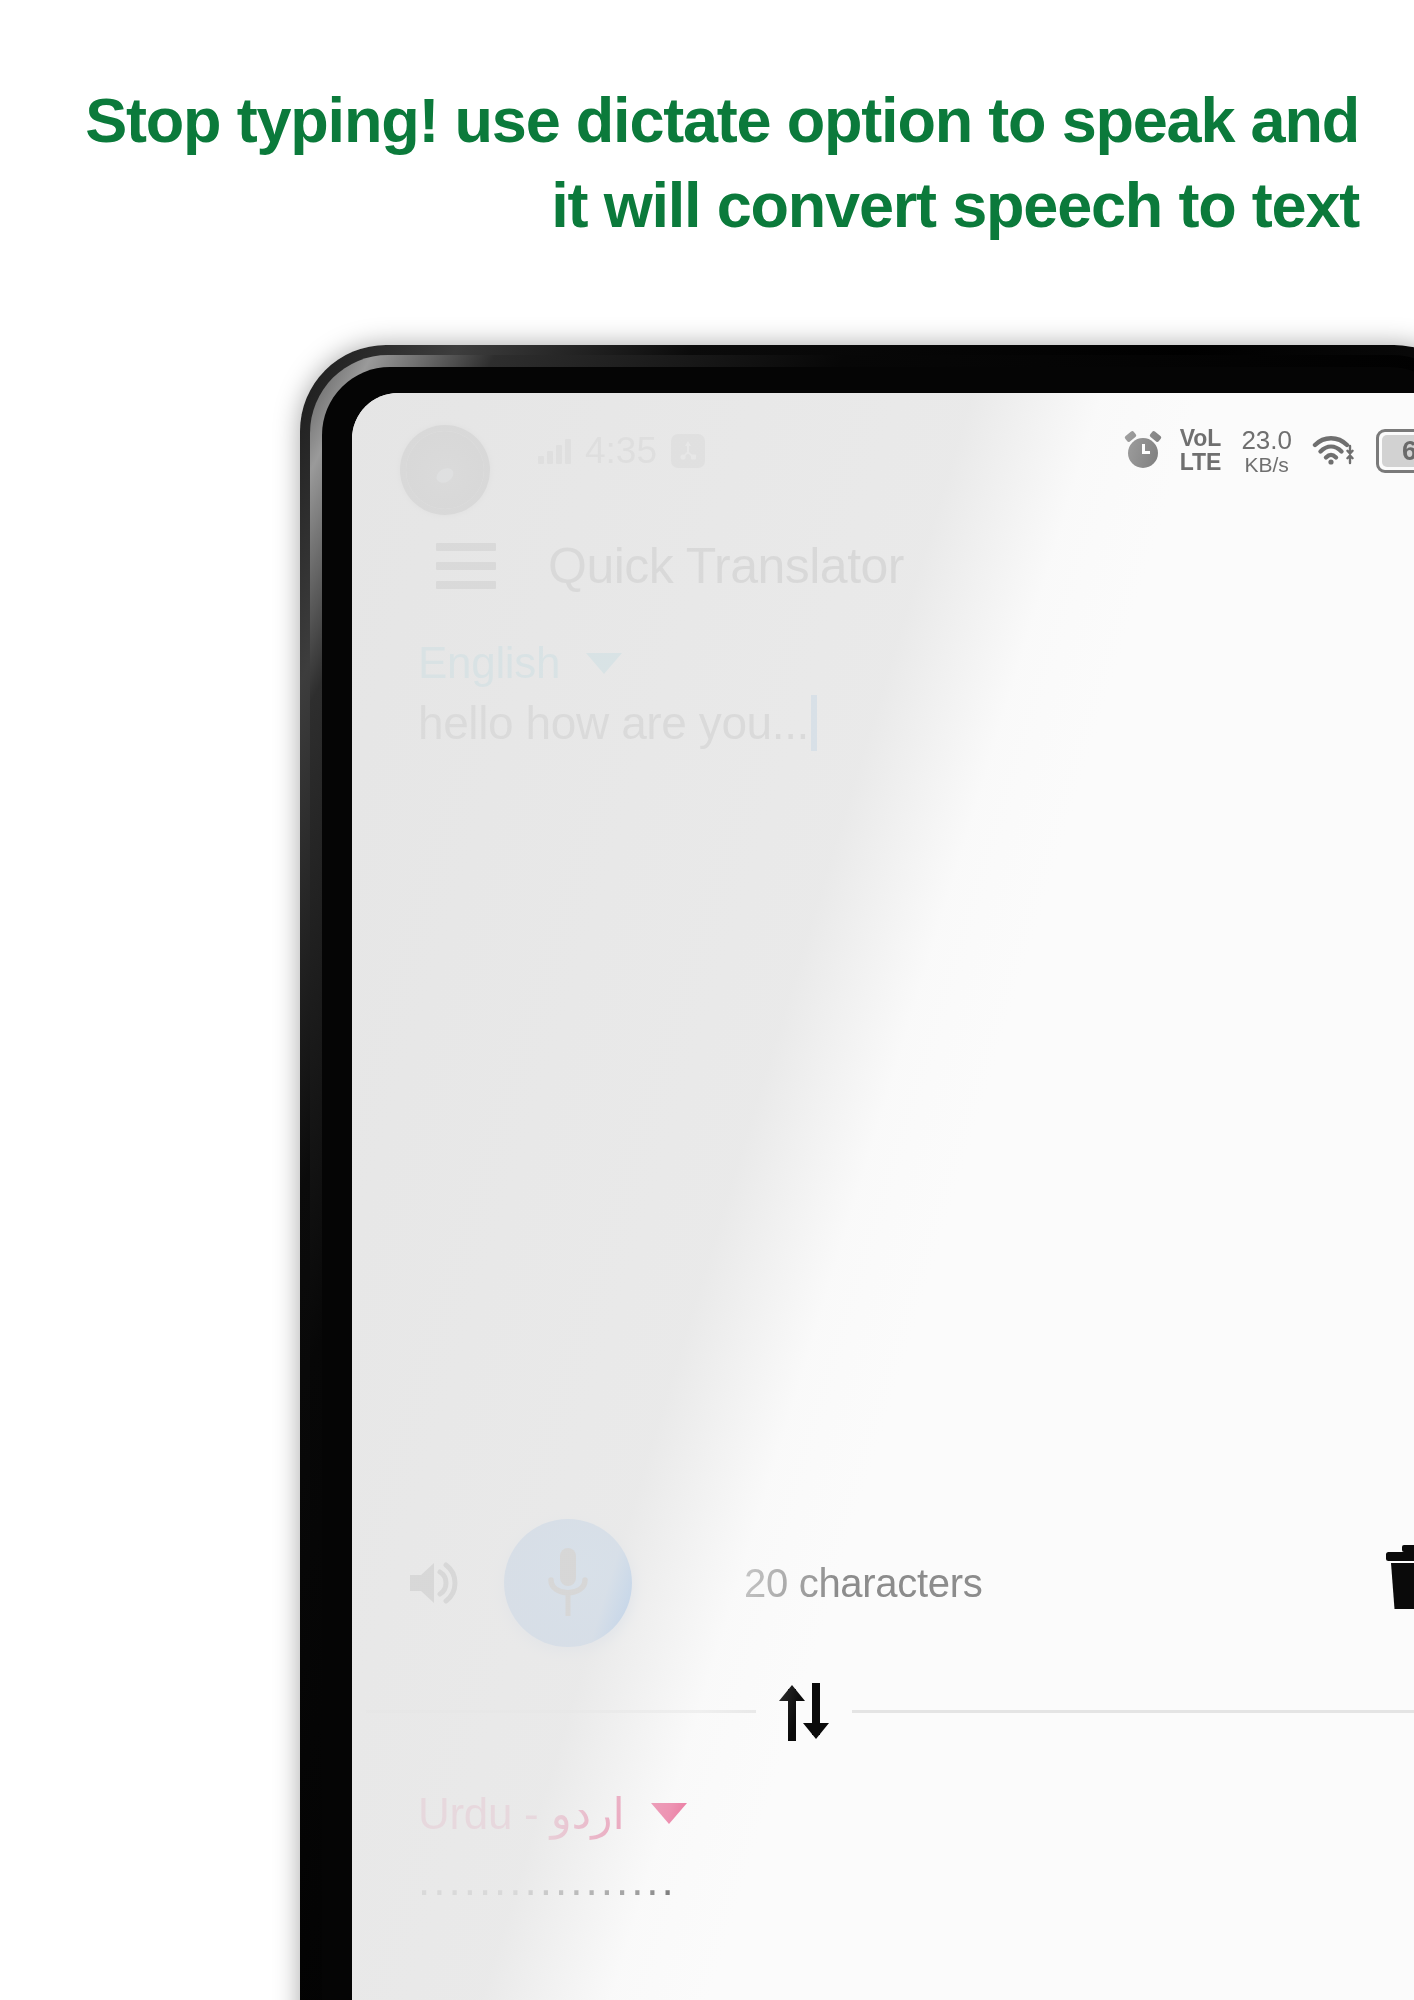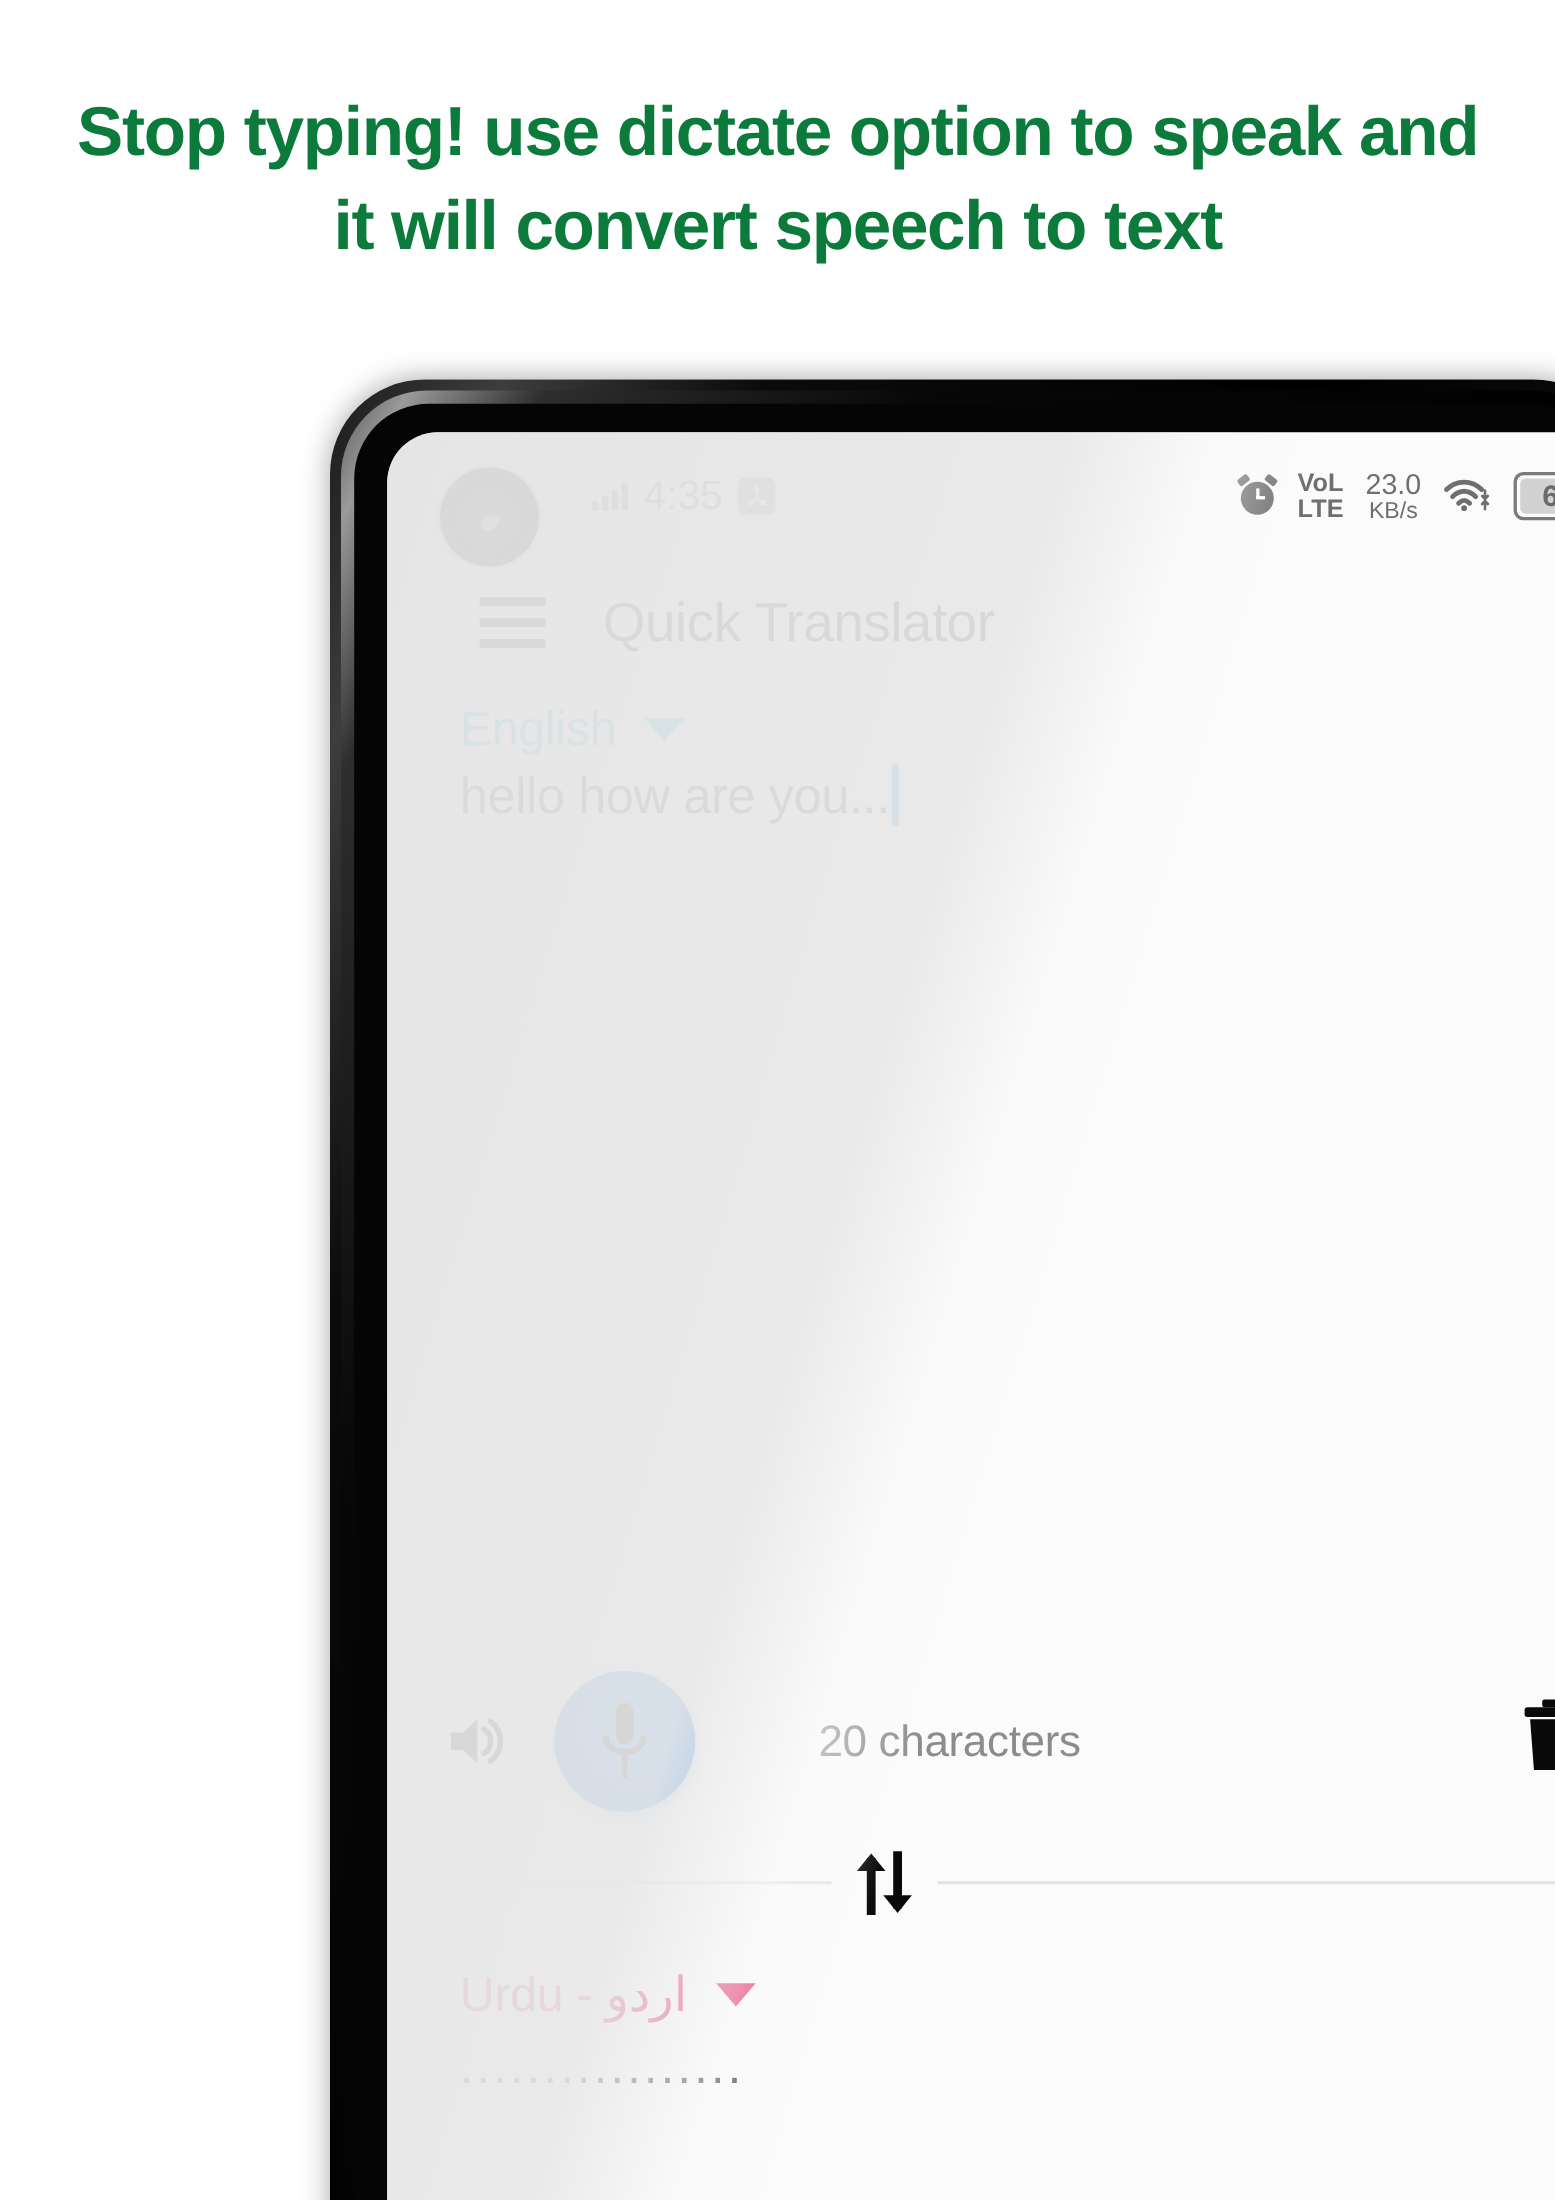--- a/index.html
+++ b/index.html
@@ -6,21 +6,21 @@
   body{
     width:1414px;height:2000px;
     background:#ffffff;
     font-family:"Liberation Sans","DejaVu Sans",sans-serif;
     overflow:hidden;position:relative;
   }
 
   
   #promo-headline{
     position:absolute;left:0;top:78px;width:1414px;
-    text-align:center;
+    text-align:right;
     font-family:"Liberation Sans","DejaVu Sans",sans-serif;
     font-weight:bold;
     font-size:63px;
     line-height:85px;
     letter-spacing:-1.2px;
     color:#0b7a3b;
     padding:0 55px;
     box-sizing:border-box;
   }
 

